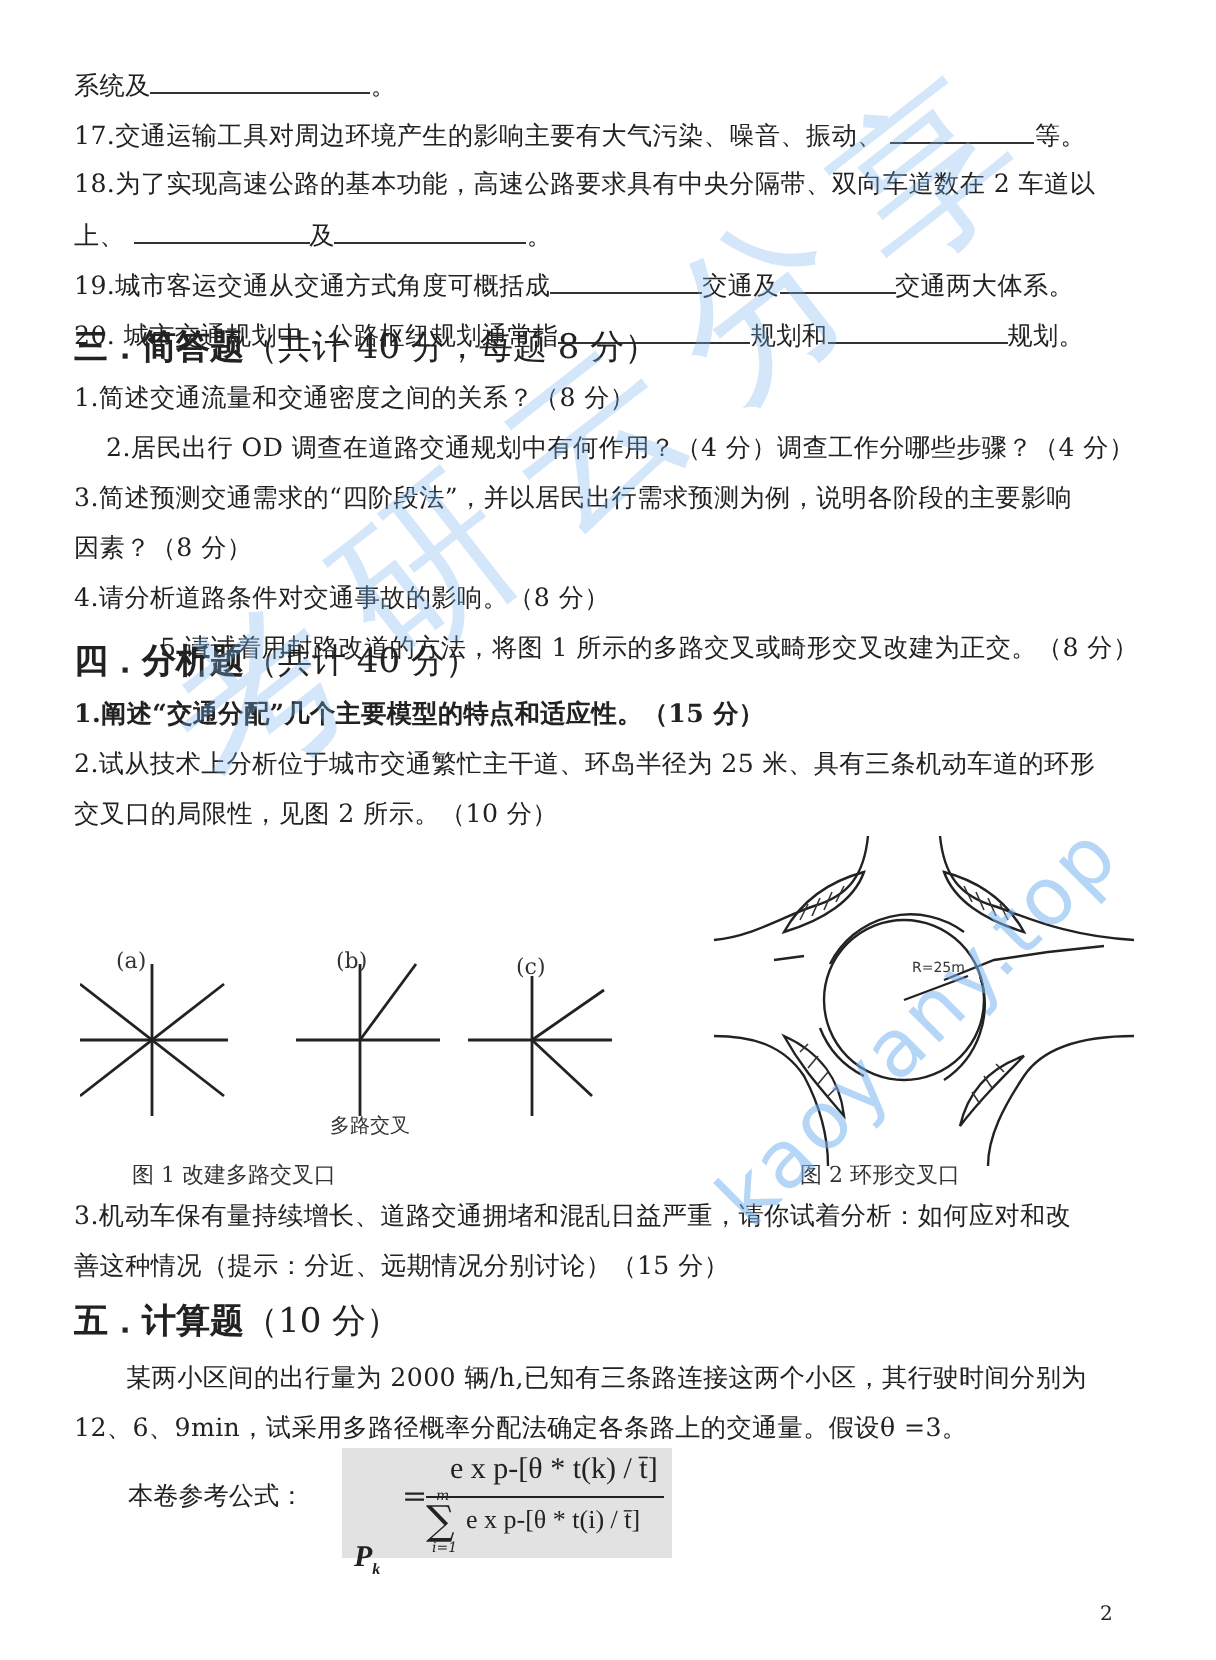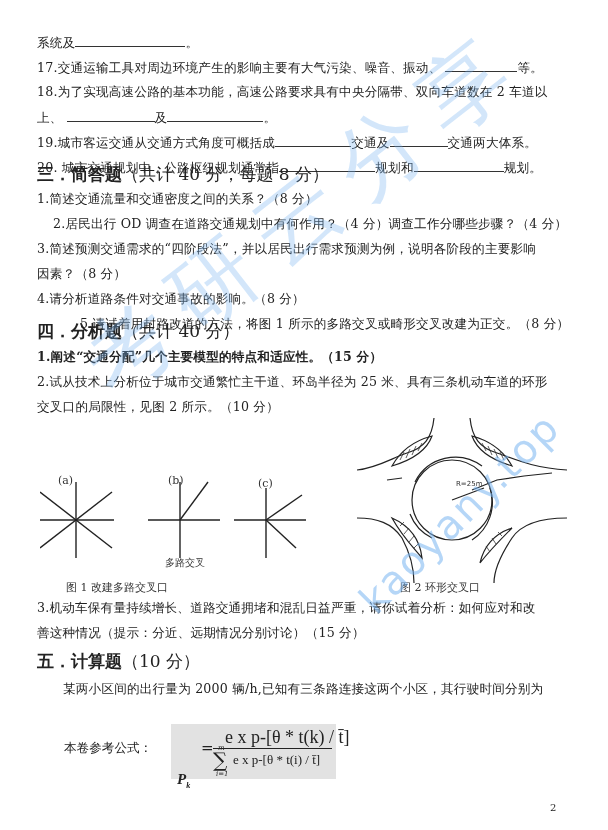--- a/index.html
+++ b/index.html
@@ -11,21 +11,21 @@
   .section { position: absolute; left: 37px; font-size: 17px; line-height: 22px; white-space: nowrap; }
   .section b { font-family: "DejaVu Sans", "Liberation Sans", sans-serif; font-weight: bold; }
   .section span.rest { font-weight: normal; }
   .caption { position: absolute; font-size: 11px; color: #333; white-space: nowrap; }
   .indent { text-indent: 26px; }
   .formula-label { position: absolute; left: 64px; top: 740px; font-size: 12.6px; }
   .formula-box { position: absolute; left: 171px; top: 724px; width: 165px; height: 55px; background: #e2e2e2; }
   .formula-box .pk { position: absolute; left: 6px; top: 15px; font-family: "Liberation Serif", serif; font-style: italic; font-weight: bold; font-size: 15px; margin-top: 32px; }
   .formula-box .pk sub { font-size: 8px; }
   .formula-box .eq { position: absolute; left: 30px; top: 15px; font-size: 15px; }
-  .formula-box .num { position: absolute; left: 54px; top: 3px; font-family: "Liberation Serif", serif; font-size: 18px; white-space: nowrap; }
+  .formula-box .num { position: absolute; left: 54px; top: 3px; font-family: "Liberation Serif", serif; font-size: 15px; white-space: nowrap; }
   .formula-box .bar { position: absolute; left: 42px; top: 24px; width: 119px; border-top: 1px solid #222; }
   .formula-box .den { position: absolute; left: 62px; top: 28px; font-family: "Liberation Serif", serif; font-size: 13px; white-space: nowrap; }
   .formula-box .sigma { position: absolute; left: 42px; top: 24px; font-size: 20px; font-family: "DejaVu Serif", serif; }
   .formula-box .sig-top { position: absolute; left: 47px; top: 20px; font-size: 7px; font-style: italic; }
   .formula-box .sig-bot { position: absolute; left: 45px; top: 46px; font-size: 7px; font-style: italic; }
   .pagenum { position: absolute; left: 550px; top: 802px; font-size: 10px; }
   .wm { position: absolute; color: rgba(120,180,240,0.55); pointer-events: none; }
   svg.fig { position: absolute; }
 </style>
 </head>
@@ -135,20 +135,21 @@
   </svg>
   <div class="caption" style="left:400px;top:580px;">图 2  环形交叉口</div>
 
   <div class="line" style="top:600px;">3.机动车保有量持续增长、道路交通拥堵和混乱日益严重，请你试着分析：如何应对和改</div>
   <div class="line" style="top:625px;">善这种情况（提示：分近、远期情况分别讨论）（15 分）</div>
 
   <div class="section" style="top:650px;">
     <b>五．计算题</b><span class="rest">（10 分）</span>
   </div>
   <div class="line indent" style="top:681px;">某两小区间的出行量为  2000  辆/h,已知有三条路连接这两个小区，其行驶时间分别为</div>
+  <div class="line" style="top:706px;">12、6、9min，试采用多路径概率分配法确定各条路上的交通量。假设θ =3。</div>
 
   <div class="formula-label">本卷参考公式：</div>
   <div class="formula-box">
     <span class="pk"><span>P</span><sub>k</sub></span>
     <span class="eq">=</span>
     <span class="num">e x p-[θ * t(k) / t̄]</span>
     <span class="bar"></span>
     <span class="sig-top">m</span>
     <span class="sigma">∑</span>
     <span class="sig-bot">i=1</span>

